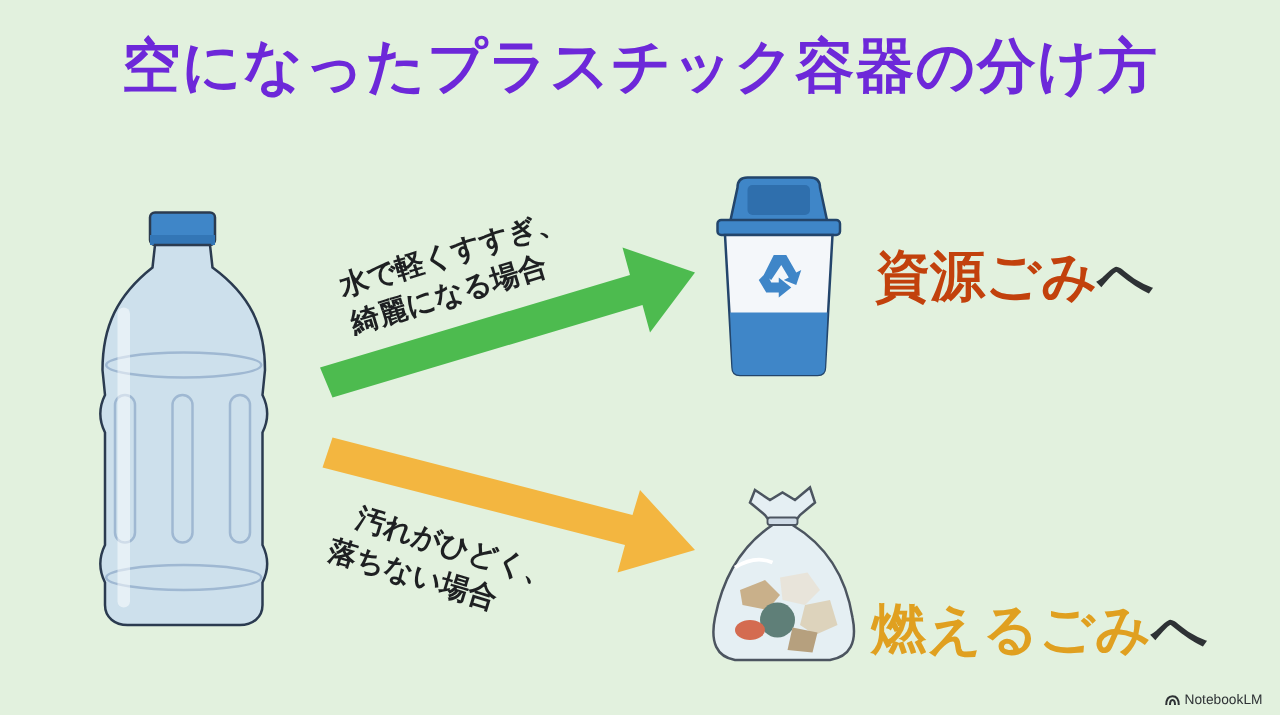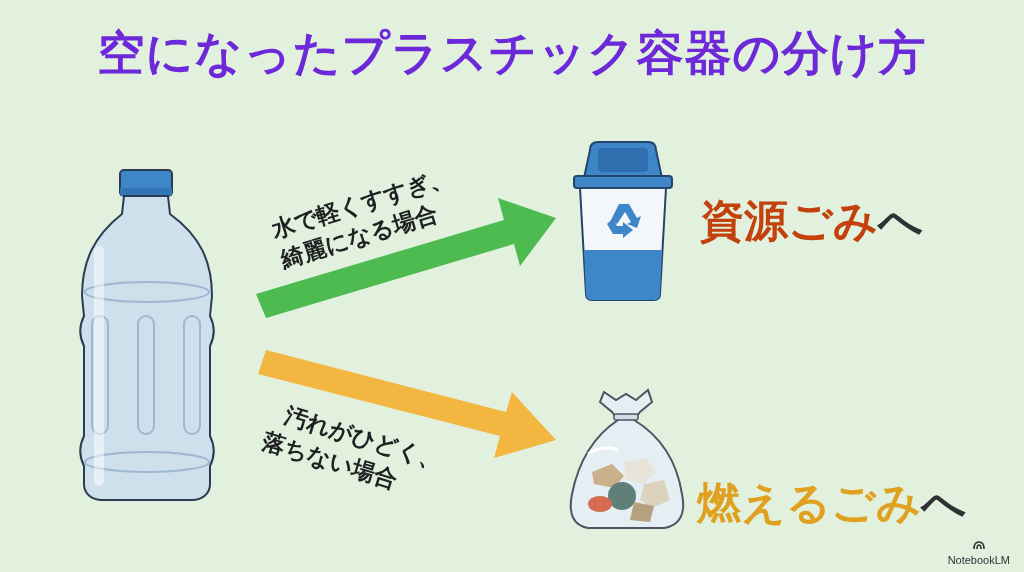--- a/index.html
+++ b/index.html
@@ -27,21 +27,21 @@
   }
   .dest-recycle { left:700px; top:192px; }
   .dest-burn { left:697px; top:426px;margin-top:48px; }
   .dest .to { color:#2e3235; }
   .icon { position:absolute; }
   .bottle { left:70px; top:166px; }
   .bin { left:568px; top:138px; }
   .bag { left:564px; top:384px; }
   .brand {
     position:absolute; right:14px; bottom:6px; font-size:11px; color:#2e3235;
-    display:flex; align-items:center; gap:4px; font-family:"Liberation Sans",sans-serif;flex-direction:column;
+    display:flex; align-items:center; gap:4px; font-family:"Liberation Sans",sans-serif;
   }
 </style>
 </head>
 <body>
 
 <div class="title">空になったプラスチック容器の分け方</div>
 
 <svg class="icon bottle" width="160" height="340" viewBox="0 0 160 340">
   <rect x="50" y="4" width="52" height="26" rx="4" fill="#3f86c8" stroke="#2b3b50" stroke-width="2"></rect>
   <rect x="50" y="22" width="52" height="8" fill="#3376b6"></rect>

